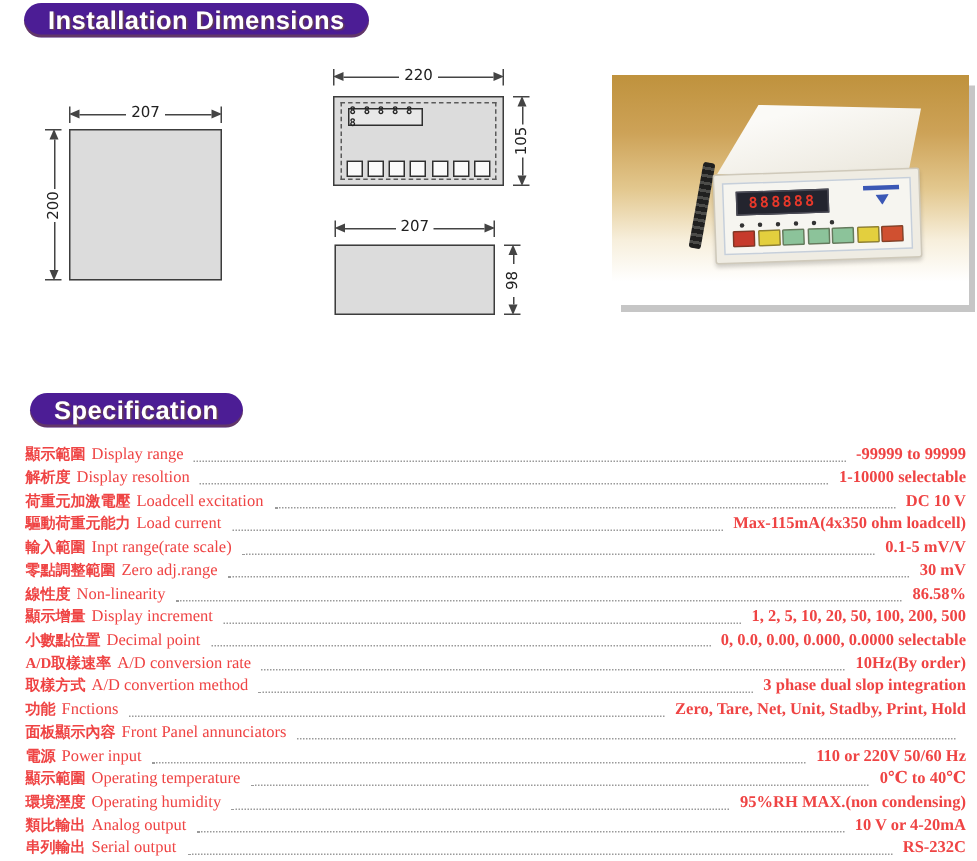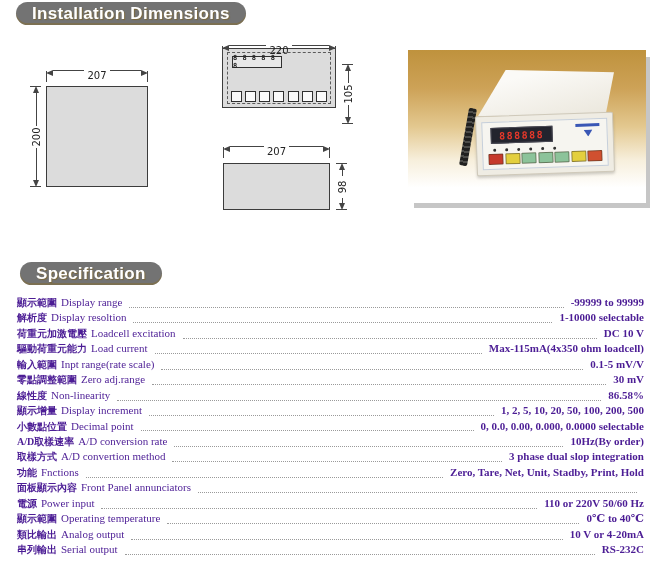--- a/index.html
+++ b/index.html
@@ -1,41 +1,41 @@
 <!DOCTYPE html>
 <html><head>
 <meta charset="utf-8">
 <style>
   *{margin:0;padding:0;box-sizing:border-box}
   html,body{width:651px;height:574px}
   body{position:relative;background:#fff;font-family:"Liberation Sans",sans-serif;overflow:hidden}
 
   
-  .pill{position:absolute;background:#737373;color:#fff;font-weight:bold;font-size:17px;
+  .pill{position:absolute;background:#4c1d95;color:#fff;font-weight:bold;font-size:17px;
         letter-spacing:.3px;border-radius:13px;display:flex;align-items:center;padding:0 16px;
         height:23px;text-shadow:1px 1px 1px rgba(130,95,15,.55);
         box-shadow:inset 0 -2px 0 rgba(140,105,20,.35)}
   #pill-install{left:16px;top:2px}
   #pill-spec{left:20px;top:262px}
 
   
   .draw-rect{position:absolute;background:#dcdcdc;border:1.5px solid #3c3c3c}
   #cutout{left:46px;top:86px;width:102px;height:101px}
-  #frontview{left:222px;top:48px;width:114px;height:60px}
+  #frontview{left:222px;top:64px;width:114px;height:60px}
   #sideview{left:223px;top:163px;width:107px;height:47px}
   .fv-inner{position:absolute;left:4px;top:3px;right:4px;bottom:3px;border:1px dashed #5a5a5a}
   .fv-display{position:absolute;left:9px;top:7px;width:50px;height:12px;border:1px solid #2f2f2f;
       background:#e8e8e8;display:flex;align-items:center;justify-content:center;
       font:bold 7px "DejaVu Sans Mono",monospace;color:#222;letter-spacing:.5px;z-index:2}
   .fv-buttons{position:absolute;left:8px;right:8px;bottom:5px;display:flex;justify-content:space-between;z-index:2}
   .dbtn{width:11px;height:11px;background:#fafafa;border:1.5px solid #2f2f2f}
 
   
   .dim{position:absolute;color:#222;font-size:10px;font-family:"DejaVu Sans",sans-serif}
-  .dim-h{display:flex;height:12px}
+  .dim-h{display:flex;align-items:center;height:12px}
   .dim-h::before,.dim-h::after{content:"";position:absolute;top:1px;width:1px;height:11px;background:#444}
   .dim-h::before{left:0}.dim-h::after{right:0}
   .dl{flex:1;height:1px;background:#444}
   .ar-l{width:0;height:0;border:3px solid transparent;border-right:7px solid #444;border-left:0}
   .ar-r{width:0;height:0;border:3px solid transparent;border-left:7px solid #444;border-right:0}
   .dlbl{padding:0 3px;line-height:12px}
   .dim-v{display:flex;flex-direction:column;align-items:center;width:12px}
   .dim-v::before,.dim-v::after{content:"";position:absolute;left:0;width:11px;height:1px;background:#444}
   .dim-v::before{top:0}.dim-v::after{bottom:0}
   .dlv{flex:1;width:1px;background:#444}
@@ -72,21 +72,21 @@
   .brand::before{content:"";position:absolute;right:2px;top:1px;width:24px;height:3px;background:#3a57b5}
   .brand::after{content:"";position:absolute;right:9px;top:7px;width:9px;height:7px;background:#3a57b5;
       clip-path:polygon(0 0,100% 0,50% 100%)}
   .pdots{position:absolute;left:10px;top:26px;display:flex;gap:9px}
   .pdot{width:3px;height:3px;border-radius:50%;background:#333}
   .pbtns{position:absolute;left:5px;right:5px;bottom:4px;display:flex;justify-content:space-between}
   .pbtn{width:15px;height:11px;border:1px solid rgba(60,50,30,.5);border-radius:1px}
 
   
   #specs{position:absolute;left:17px;top:296px;width:627px;
-      font-family:"Liberation Serif","DejaVu Serif",serif;color:#4c1d95}
+      font-family:"Liberation Serif","DejaVu Serif",serif;color:#ef4444}
   .spec-row{display:flex;align-items:baseline;height:15.45px;white-space:nowrap}
   .zh{font-size:10px;font-weight:bold;margin-right:4px}
   .en{font-size:11px;font-weight:normal}
   .leader{flex:1;align-self:flex-end;margin:0 7px 3.5px;border-bottom:1.5px dotted #9a9a9a;min-width:12px}
   .value{font-size:11px;font-weight:bold}
 </style>
 </head>
 <body>
 
 <div class="pill" id="pill-install">Installation Dimensions</div>
@@ -272,20 +272,26 @@
       <span class="leader"></span>
       <span class="value">110 or 220V 50/60 Hz</span>
     </div>
     <div class="spec-row">
       <span class="zh">顯示範圍</span>
       <span class="en">Operating temperature</span>
       <span class="leader"></span>
       <span class="value">0℃ to 40℃</span>
     </div>
     <div class="spec-row">
+      <span class="zh">環境溼度</span>
+      <span class="en">Operating humidity</span>
+      <span class="leader"></span>
+      <span class="value">95%RH MAX.(non condensing)</span>
+    </div>
+    <div class="spec-row">
       <span class="zh">類比輸出</span>
       <span class="en">Analog output</span>
       <span class="leader"></span>
       <span class="value">10 V  or 4-20mA</span>
     </div>
     <div class="spec-row">
       <span class="zh">串列輸出</span>
       <span class="en">Serial output</span>
       <span class="leader"></span>
       <span class="value">RS-232C</span>

